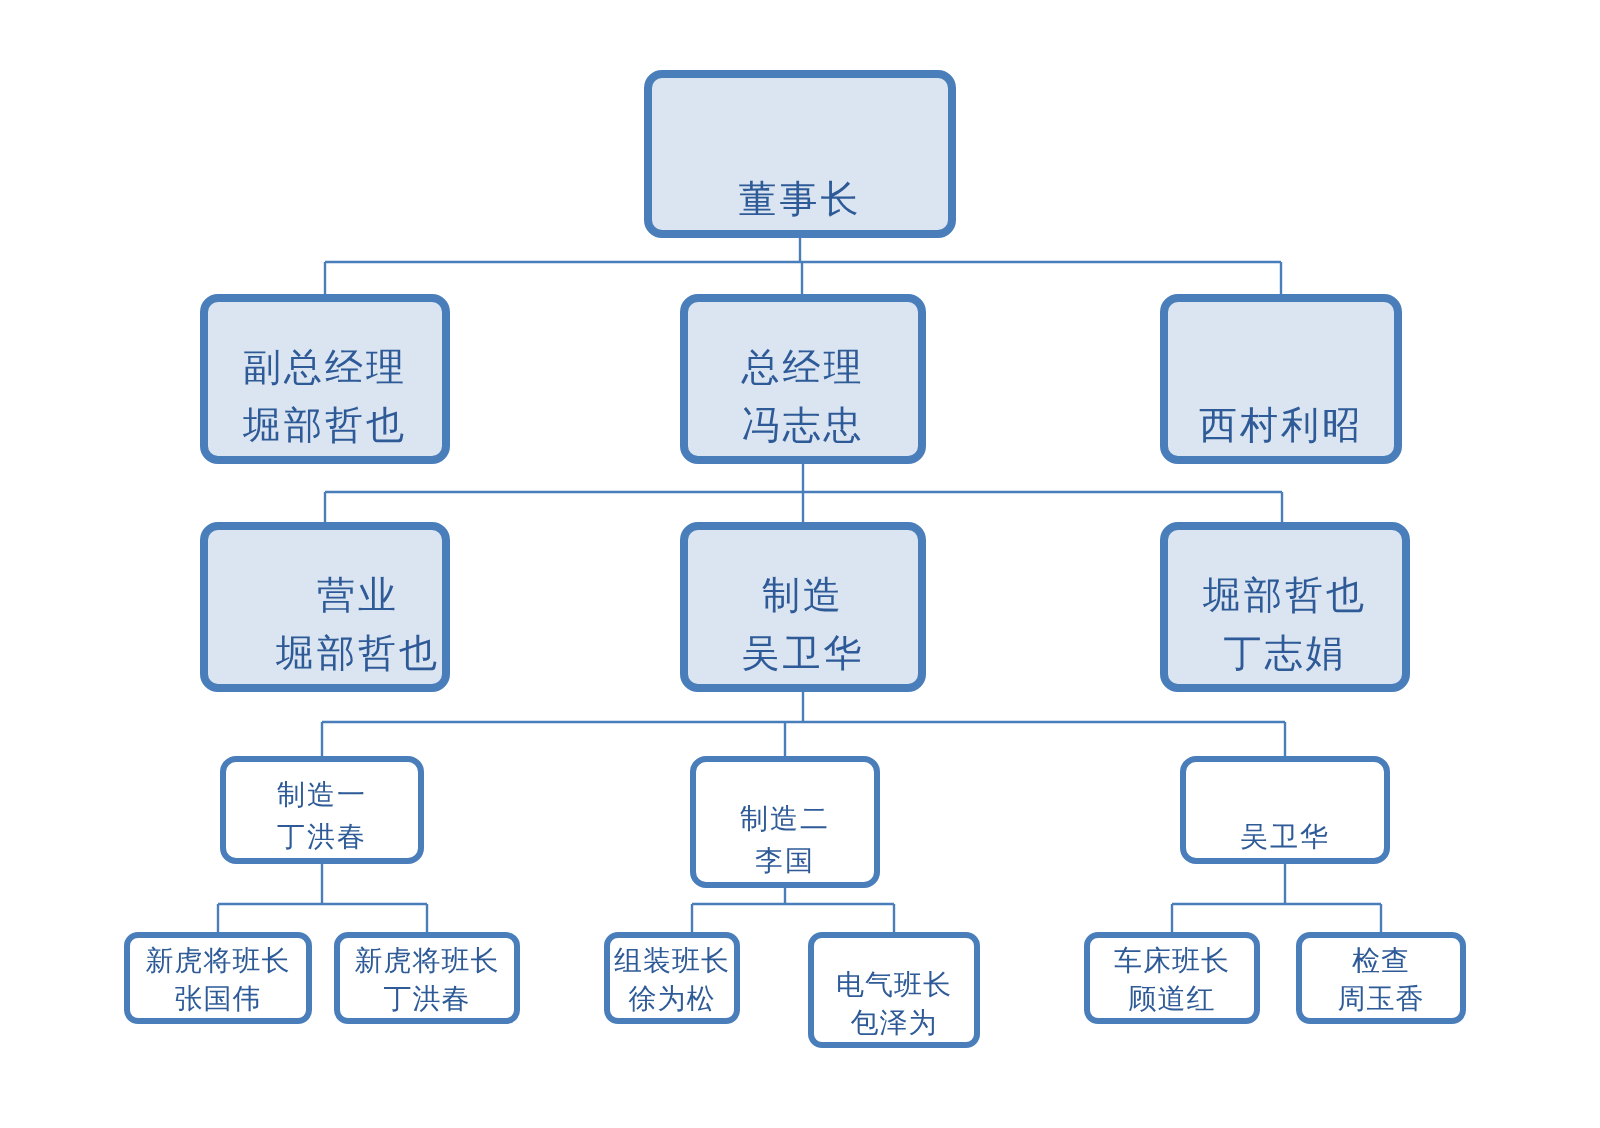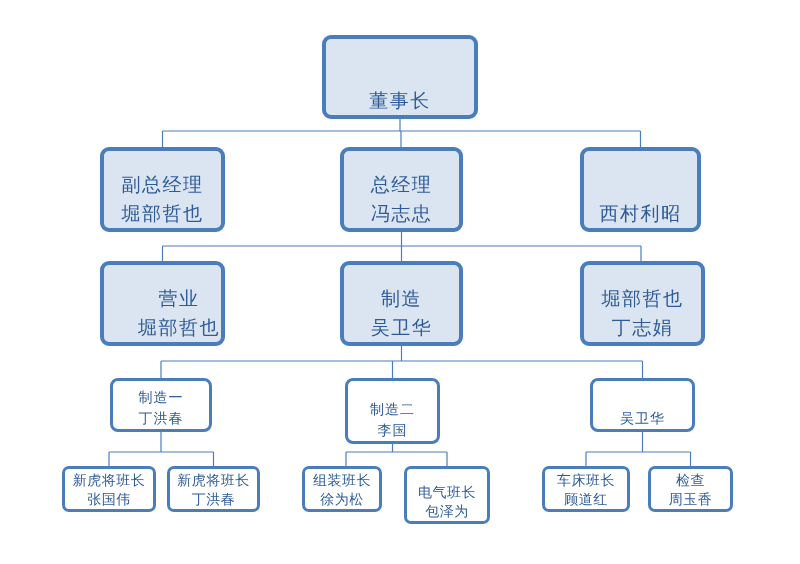--- a/index.html
+++ b/index.html
@@ -62,21 +62,21 @@
   #n-gm         { left: 340px; top: 147px; width: 123px; height: 85px; }
   #n-nishimura  { left: 580px; top: 147px; width: 121px; height: 85px; }
   #n-sales      { left: 100px; top: 261px; width: 125px; height: 85px; padding-left: 33px; }
   #n-mfg        { left: 340px; top: 261px; width: 123px; height: 85px; }
   #n-finance    { left: 580px; top: 261px; width: 125px; height: 85px; }
   #n-mfg1       { left: 110px; top: 378px; width: 102px; height: 54px; }
   #n-mfg2       { left: 345px; top: 378px; width:  95px; height: 66px; }
   #n-wuweihua   { left: 590px; top: 378px; width: 105px; height: 54px; }
   #n-xinhujiang { left:  62px; top: 466px; width:  94px; height: 46px; }
   #n-machining  { left: 167px; top: 466px; width:  93px; height: 46px; }
-  #n-assembly   { left: 302px; top: 466px; width:  80px; height: 46px; }
+  #n-assembly   { left: 302px; top: 466px; width:  68px; height: 46px; }
   #n-electric   { left: 404px; top: 466px; width:  86px; height: 58px; }
   #n-lathe      { left: 542px; top: 466px; width:  88px; height: 46px; }
   #n-inspect    { left: 648px; top: 466px; width:  85px; height: 46px; }
 </style>
 </head>
 <body>
 
 <div class="canvas">
 
   <svg class="connectors" viewBox="0 0 800 564" xmlns="http://www.w3.org/2000/svg" stroke="#4a7ebb" stroke-width="1.2" fill="none">

